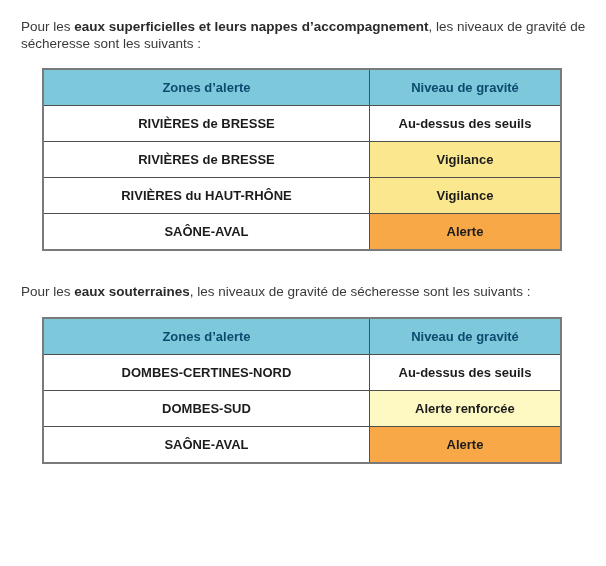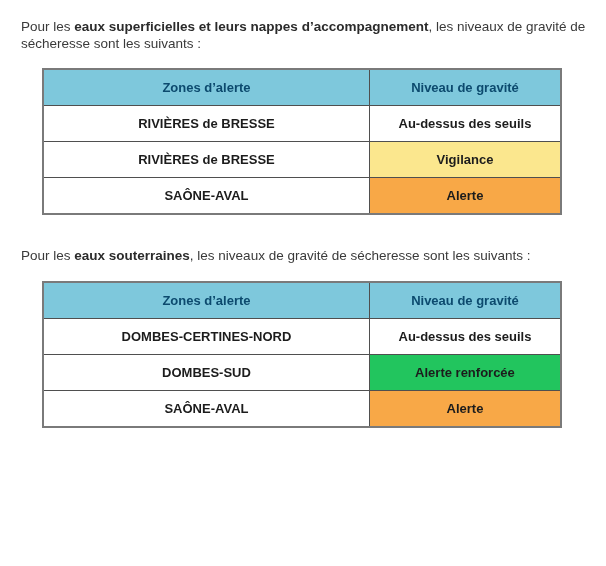--- a/index.html
+++ b/index.html
@@ -48,41 +48,45 @@
   .alert-table th {
     background: #7ec8dc;
     color: #0c4a6e;
     font-size: 13px;
   }
   .col-zone  { width: 63.5%; }
   .col-level { width: 36.5%; margin-top: 38px; }
 
   td.level[data-level="vigilance"]        { background: #fbe78e; margin-left: 7px; }
   td.level[data-level="alerte"]           { background: #f8a847; }
-  td.level[data-level="alerte_renforcee"] { background: #22c55e; }
+  td.level[data-level="alerte_renforcee"] { background: #fef9c3; }
 </style>
 </head>
 <body>
 
 <p class="intro"><span>Pour les </span><b>eaux superficielles et leurs nappes d’accompagnement</b><span>, les niveaux de gravité de sécheresse sont les suivants :</span></p>
 
 <table class="alert-table t1">
   <thead>
     <tr>
       <th class="col-zone">Zones d’alerte</th>
       <th class="col-level">Niveau de gravité</th>
     </tr>
   </thead>
   <tbody>
     <tr>
       <td>RIVIÈRES de BRESSE</td>
       <td class="level" data-level="none">Au-dessus des seuils</td>
     </tr>
     <tr>
       <td>RIVIÈRES de BRESSE</td>
+      <td class="level" data-level="vigilance">Vigilance</td>
+    </tr>
+    <tr>
+      <td>RIVIÈRES du HAUT-RHÔNE</td>
       <td class="level" data-level="vigilance">Vigilance</td>
     </tr>
     <tr>
       <td>SAÔNE-AVAL</td>
       <td class="level" data-level="alerte">Alerte</td>
     </tr>
   </tbody>
 </table>
 
 <p class="intro second"><span>Pour les </span><b>eaux souterraines</b><span>, les niveaux de gravité de sécheresse sont les suivants :</span></p>

